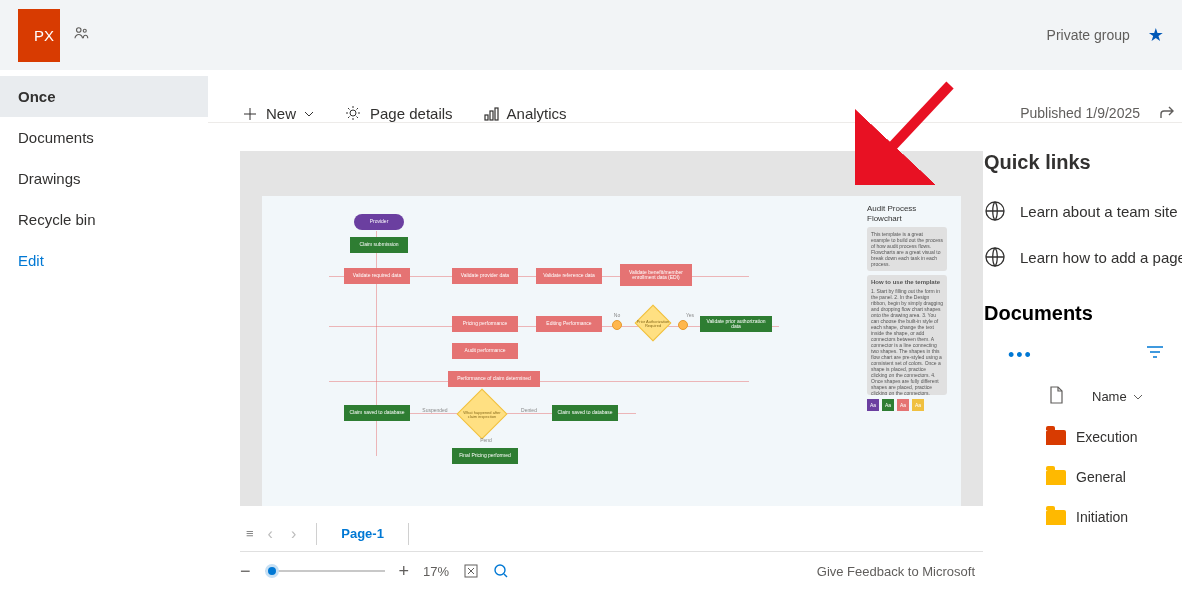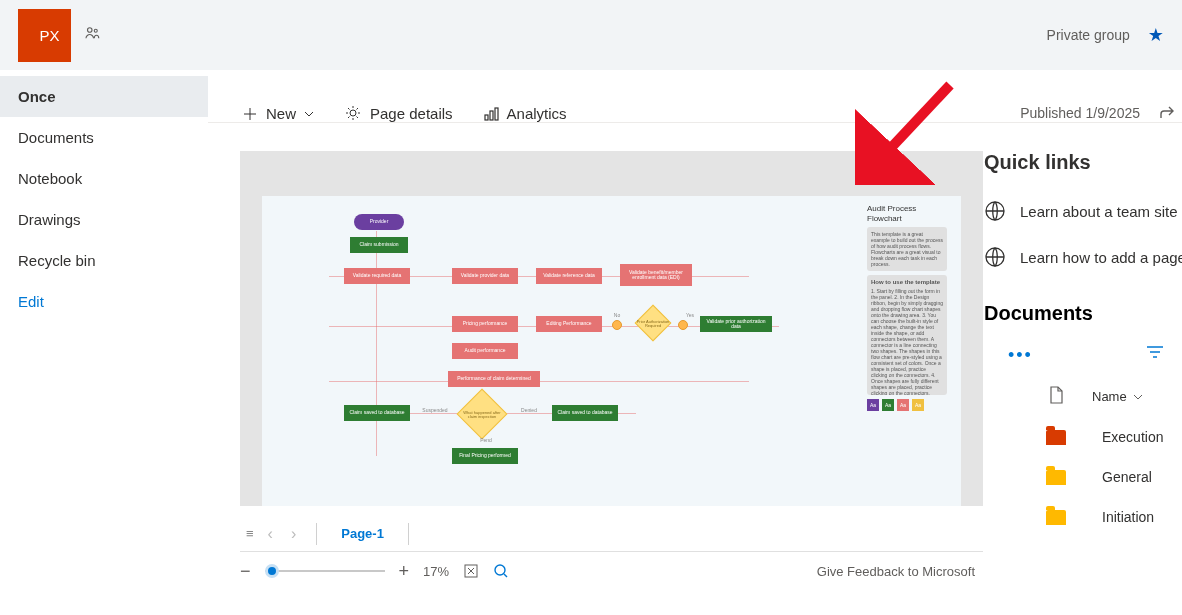--- a/index.html
+++ b/index.html
@@ -1,20 +1,20 @@
 <!DOCTYPE html>
 <html><head>
 <meta charset="utf-8">
 <style>
 * { box-sizing: border-box; margin: 0; padding: 0; font-family: "Segoe UI", Arial, sans-serif; }
 body { width: 1182px; height: 615px; overflow: hidden; background: #fff; position: relative; }
 
 
 .header { height: 70px; background: #f2f4f6; display: flex; align-items: center; padding: 0 18px; position: relative; }
-.site-logo { width: 53px; height: 53px; background: #d83b01; color: #fff; display:flex; align-items:center; justify-content:center; font-size:15px; font-weight:400;padding-left:10px; }
+.site-logo { width: 42px; height: 53px; background: #d83b01; color: #fff; display:flex; align-items:center; justify-content:center; font-size:15px; font-weight:400;padding-left:10px; }
 .site-title { font-size: 24px; font-weight: 600; margin-left: 20px; color:#323130; }
 .teams-icon { margin-left: 12px; color:#605e5c; }
 .header-right { position:absolute; right:18px; top:0; height:70px; display:flex; align-items:center; gap:18px; color:#605e5c; font-size:14px; }
 .star { color:#0058b8; font-size:18px; }
 
 
 .leftnav { position:absolute; top:70px; left:0; width:208px; background:#fff; padding-top:6px; border-right:0; }
 .leftnav .item { padding:12px 18px; font-size:15px; color:#323130; cursor:pointer; }
 .leftnav .item.selected { background:#e9ecef; font-weight:600; }
 .leftnav .item.edit { color:#0078d4; }
@@ -57,21 +57,21 @@
 .audit-swatches span { width:12px; height:12px; display:block; font-size:5px; color:#fff; text-align:center; line-height:12px;}
 
 
 .rail { position:absolute; top:123px; right:0; width:198px; bottom:0; padding:28px 2px 0 0; }
 .rail h2 { font-size:20px; font-weight:600; color:#323130; margin-bottom:18px; }
 .ql-item { display:flex; align-items:center; gap:14px; padding:8px 0 16px 0; font-size:15px; color:#323130; cursor:pointer; white-space:nowrap; }
 .ql-item svg { flex-shrink:0; }
 .docs-head { font-size:20px; font-weight:600; margin-top:18px; margin-bottom:14px; }
 .docs-toolbar { display:flex; justify-content:space-between; padding:6px 16px 14px 24px; color:#0078d4; font-size:18px;}
 .docs-header-row { display:flex; align-items:center; padding:6px 0 10px 62px; font-size:13px; color:#323130; gap:6px; }
-.doc-row { display:flex; align-items:center; gap:36px; padding:12px 0 12px 62px; font-size:14px; color:#323130; cursor:pointer;}
+.doc-row { display:flex; align-items:center; gap:10px; padding:12px 0 12px 62px; font-size:14px; color:#323130; cursor:pointer;}
 .folder { width:20px; height:15px; border-radius:2px 2px 0 0; position:relative; }
 .folder::before { content:""; position:absolute; top:-4px; left:0; width:9px; height:4px; border-radius:2px 2px 0 0; background:inherit; }
 .folder.red { background:#d83b01; }
 .folder.yellow { background:#ffb900; }
 .doc-icon-head { width:20px; text-align:center; color:#605e5c; }
 
 
 .red-arrow { position:absolute; top:75px; left:855px; pointer-events:none; }
 
 </style>
@@ -90,21 +90,20 @@
   </span>
   <div class="header-right">
     <span>Private group</span>
     <span class="star">★</span>
   </div>
 </div>
 
 <div class="leftnav">
   <div class="item selected">Once</div>
   <div class="item">Documents</div>
-  <div class="item">Notebook</div>
   <div class="item">Drawings</div>
   <div class="item">Recycle bin</div>
   <div class="item edit">Edit</div>
 </div>
 
 <div class="cmdbar">
   <div class="cmd">
     <svg width="16" height="16" viewBox="0 0 16 16">
         <path d="M8 2v12M2 8h12" stroke="#323130" stroke-width="1"></path>
       </svg>

